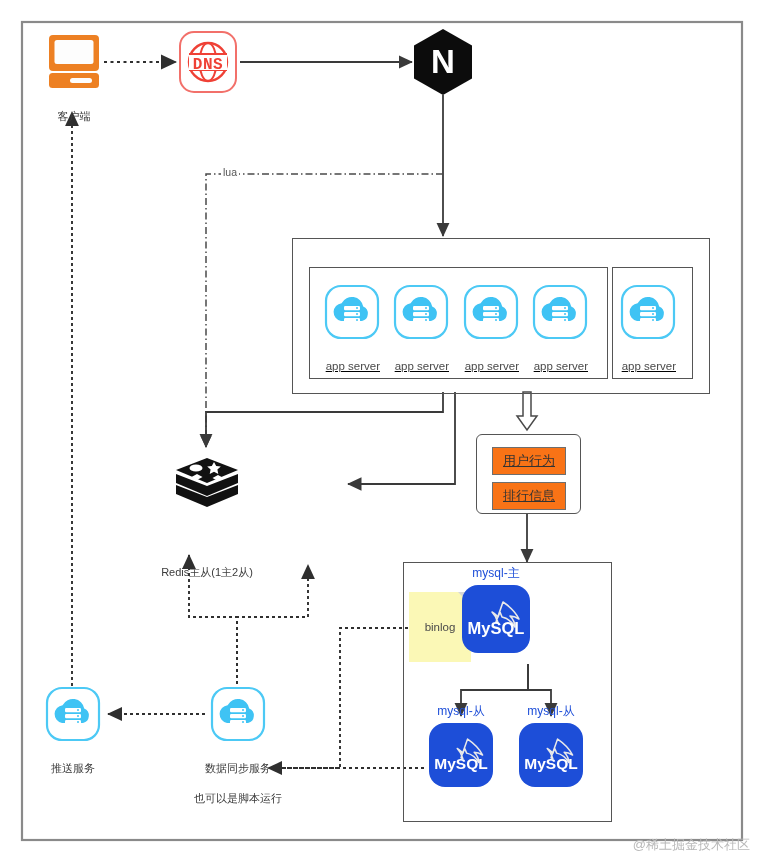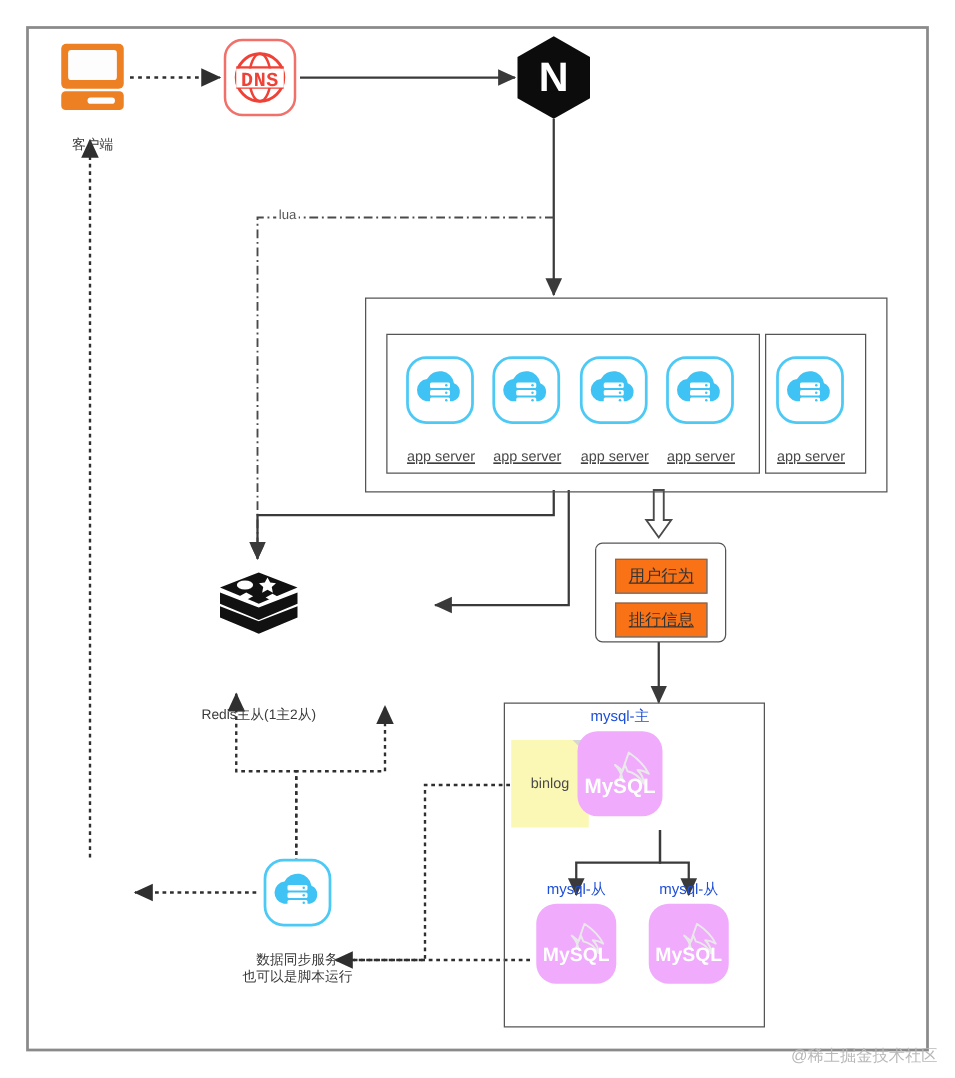--- a/index.html
+++ b/index.html
@@ -41,21 +41,21 @@
     text-align: center;
     line-height: 15px;
     white-space: nowrap;
     margin-bottom: 4px;
   }
   .appsrv { width: 58px; display:flex; align-items:flex-end;text-decoration:underline; }
   .appsrv .cap { font-size: 11.5px; color:#4a4a4a; }
   .mysqlbox {
     width: 68px; height: 68px;
     border-radius: 16px;
-    background: #f0abfc;
+    background: #1d4ed8;
     display:flex; align-items:center; justify-content:center;
     position: relative;
   }
   .mysqlbox.small { width: 64px; height: 64px; }
   .binlog {
     width: 62px; height: 70px;
     background: #fbf8b6;
     position: relative;
     display:flex; align-items:center; justify-content:center;
   }
@@ -306,33 +306,46 @@
   <div class="node" style="left:519px; top:704px;">
     <div class="cap-top">mysql-从</div>
     <div class="mysqlbox small">
       <svg width="62" height="62" viewBox="0 0 66 66">
         <path d="M40,16 C46,20 52,25 56,33 C53,31 50,30 47,30 C50,33 52,37 52,41 C49,36 44,32 39,31 L37,26 L35,31 C33,29 31,27 29,26 C32,29 34,33 35,37 L33,36 Z" fill="none" stroke="#e9e9e9" stroke-width="1.6" stroke-linejoin="round"></path>
         <text x="33" y="48" text-anchor="middle" font-family="Liberation Sans, sans-serif" font-size="16.5" font-weight="bold" fill="#ffffff">MySQL</text>
       </svg>
     </div>
   </div>
 
+  <div class="node" style="left:44px; top:686px; width:58px;">
+    <svg width="56" height="56" viewBox="0 0 56 56">
+      <rect x="2" y="2" width="52" height="52" rx="15" fill="#fff" stroke="#4cc9f5" stroke-width="2.2"></rect>
+      <path d="M17,37 a9,9 0 0,1 0.6,-17.8 a11.5,11.5 0 0,1 21.6,3.4 a7.6,7.6 0 0,1 -1.2,14.4 z" fill="#3fc3f4"></path>
+      <rect x="20" y="22" width="16" height="4.3" rx="1.2" fill="#fff"></rect>
+      <rect x="20" y="28" width="16" height="4.3" rx="1.2" fill="#fff"></rect>
+      <rect x="20" y="34" width="16" height="4.3" rx="1.2" fill="#fff"></rect>
+      <circle cx="33" cy="24.1" r="1" fill="#3fc3f4"></circle>
+      <circle cx="33" cy="30.1" r="1" fill="#3fc3f4"></circle>
+      <circle cx="33" cy="36.1" r="1" fill="#3fc3f4"></circle>
+    </svg>
+    <div class="cap">推送服务</div>
+  </div>
 
   <div class="node" style="left:209px; top:686px; width:58px;">
     <svg width="56" height="56" viewBox="0 0 56 56">
       <rect x="2" y="2" width="52" height="52" rx="15" fill="#fff" stroke="#4cc9f5" stroke-width="2.2"></rect>
       <path d="M17,37 a9,9 0 0,1 0.6,-17.8 a11.5,11.5 0 0,1 21.6,3.4 a7.6,7.6 0 0,1 -1.2,14.4 z" fill="#3fc3f4"></path>
       <rect x="20" y="22" width="16" height="4.3" rx="1.2" fill="#fff"></rect>
       <rect x="20" y="28" width="16" height="4.3" rx="1.2" fill="#fff"></rect>
       <rect x="20" y="34" width="16" height="4.3" rx="1.2" fill="#fff"></rect>
       <circle cx="33" cy="24.1" r="1" fill="#3fc3f4"></circle>
       <circle cx="33" cy="30.1" r="1" fill="#3fc3f4"></circle>
       <circle cx="33" cy="36.1" r="1" fill="#3fc3f4"></circle>
     </svg>
     <div class="cap">数据同步服务</div>
-    <div class="cap" style="margin-top:0">也可以是脚本运行</div>
+    <div class="cap" style="margin-top:16px">也可以是脚本运行</div>
   </div>
 
   <div class="lua-label" style="left:221px; top:166px;">lua</div>
 
   <div class="watermark">@稀土掘金技术社区</div>
 
 </div>
 
 </body></html>

